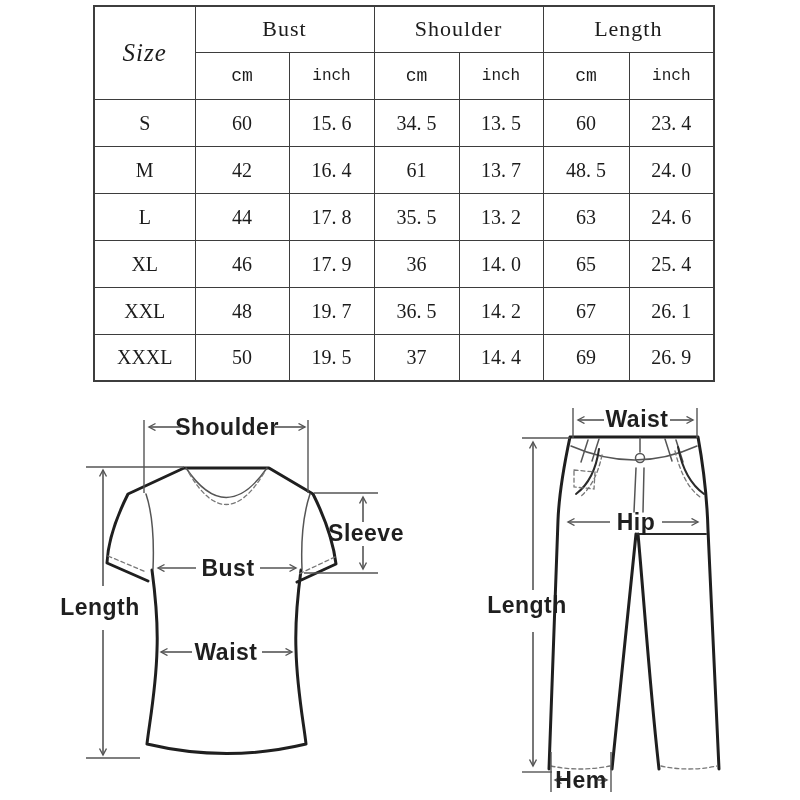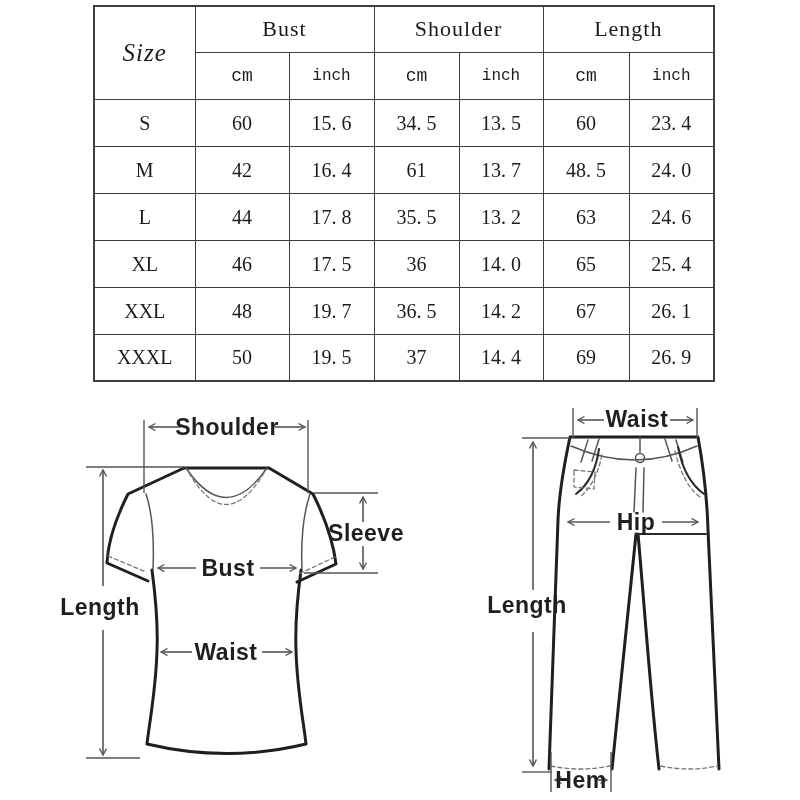--- a/index.html
+++ b/index.html
@@ -82,21 +82,21 @@
         <td class="val">44</td>
         <td class="val">17. 8</td>
         <td class="val">35. 5</td>
         <td class="val">13. 2</td>
         <td class="val">63</td>
         <td class="val">24. 6</td>
       </tr>
       <tr class="drow">
         <td class="val">XL</td>
         <td class="val">46</td>
-        <td class="val">17. 5</td>
+        <td class="val">17. 9</td>
         <td class="val">36</td>
         <td class="val">14. 0</td>
         <td class="val">65</td>
         <td class="val">25. 4</td>
       </tr>
       <tr class="drow">
         <td class="val">XXL</td>
         <td class="val">48</td>
         <td class="val">19. 7</td>
         <td class="val">36. 5</td>

